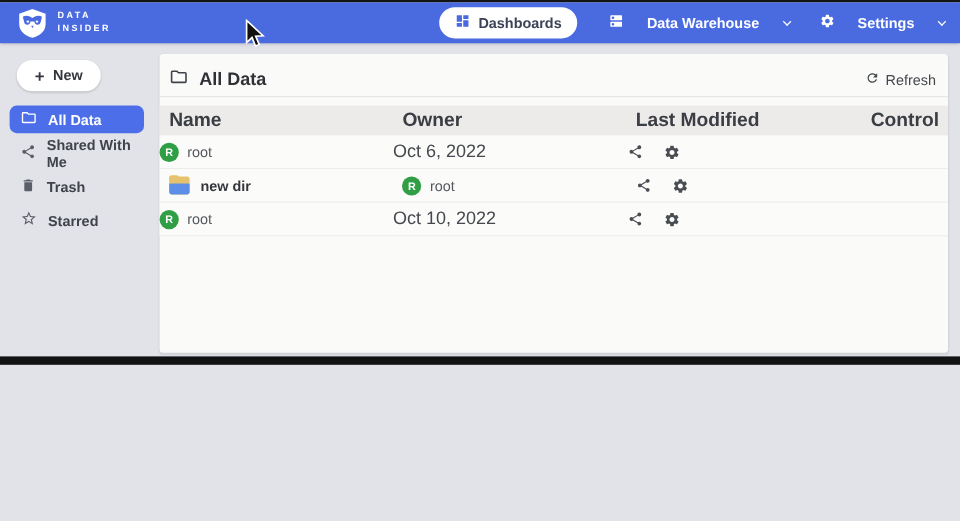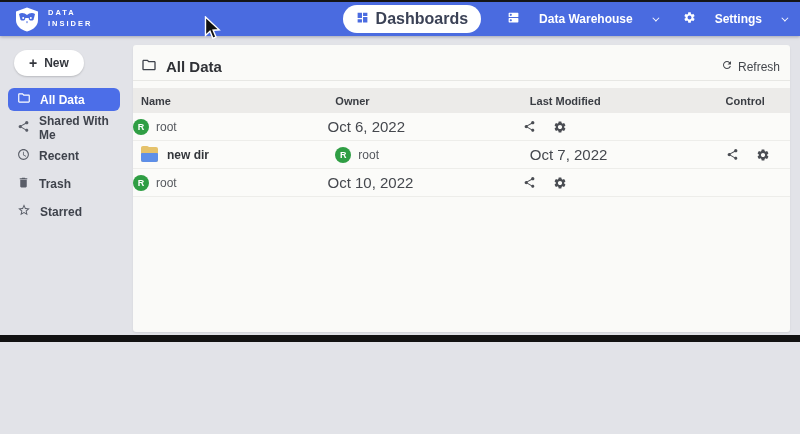--- a/index.html
+++ b/index.html
@@ -1,30 +1,30 @@
 <!DOCTYPE html>
 <html><head>
 <meta charset="utf-8">
 <style>
   * { margin:0; padding:0; box-sizing:border-box; }
   html,body { width:800px; height:434px; }
   body { font-family:"Liberation Sans", sans-serif; background:#e2e3e8; overflow:hidden; }
-  .page { position:relative; width:800px; height:342px; display:flex; flex-direction:column; background:#e2e3e8; }
+  .page { position:relative; width:800px; height:304px; display:flex; flex-direction:column; background:#e2e3e8; }
 
   
   .strip-top { height:2px; background:#151515; flex:none; }
   .strip-bottom { height:7px; background:#121212; flex:none; }
 
   
   .topbar { height:34px; flex:none; background:#4a6be0; display:flex; align-items:center; padding:0 14px; box-shadow:0 1px 3px rgba(40,45,80,.35); position:relative; z-index:5; }
   .brand { display:flex; align-items:center; gap:8px; }
   .brand svg { display:block; }
   .brand-text { color:#fff; font-size:7.5px; font-weight:bold; letter-spacing:2px; line-height:1.45; }
   .topnav { margin-left:auto; display:flex; align-items:center; gap:26px; }
-  .nav-btn { background:#fff; border:none; border-radius:14px; padding:5px 13px; display:flex; align-items:center; gap:7px; font-family:inherit; font-size:16px; font-weight:bold; color:#3b4256; cursor:pointer; }
+  .nav-btn { background:#fff; border:none; border-radius:14px; padding:5px 13px; display:flex; align-items:center; gap:7px; font-family:inherit; font-size:12px; font-weight:bold; color:#3b4256; cursor:pointer; }
   .nav-link { display:flex; align-items:center; gap:19px; color:#fff; font-size:12px; font-weight:600; cursor:pointer; }
   .chev { width:5px; height:5px; border-right:1.6px solid #fff; border-bottom:1.6px solid #fff; transform:rotate(45deg) translateY(-2px); display:inline-block; }
 
   
   .layout { flex:1; display:flex; min-height:0; }
 
   
   .sidebar { width:128px; flex:none; padding-top:14px; }
   .new-btn { margin-left:14px; background:#fff; border:none; border-radius:16px; padding:6px 15px; display:flex; align-items:center; gap:7px; font-family:inherit; font-size:12px; font-weight:bold; color:#33363d; box-shadow:0 1px 2px rgba(0,0,0,.18); cursor:pointer; }
   .plus { font-size:14px; font-weight:bold; line-height:10px; }
@@ -34,21 +34,21 @@
   .side-item.active { background:#4c6ee8; color:#fff; }
   .side-item.active svg { fill:#fff; }
 
   
   .main-card { flex:1; margin:9px 10px 3px 5px; background:#fafaf8; border-radius:3px; box-shadow:0 1px 2px rgba(0,0,0,.08); display:flex; flex-direction:column; min-height:0; }
   .card-header { flex:none; height:28px; margin-top:8px; padding:0 10px 0 8px; display:flex; align-items:center; border-bottom:1px solid #e7e7e4; }
   .card-title { font-size:15px; font-weight:bold; color:#2f3136; margin-left:9px; }
   .refresh { margin-left:auto; display:flex; align-items:center; gap:5px; font-size:12px; color:#44474d; cursor:pointer; }
   .refresh svg { fill:#44474d; }
 
-  .thead { flex:none; margin-top:7px; height:25px; background:#ecebe9; display:flex; align-items:center; font-size:11px; font-weight:bold; color:#3a3d43; }
+  .thead { flex:none; margin-top:7px; height:25px; background:#ecebe9; display:flex; align-items:center; font-size:16px; font-weight:bold; color:#3a3d43; }
   .col-name { width:30.8%; padding-left:8px; display:flex; align-items:center; }
   .col-owner { width:29.6%; display:flex; align-items:center; }
   .col-mod { width:29.8%; }
   .col-action { flex:1; display:flex; align-items:center; }
 
   .trow { flex:none; height:28px; background:#fbfbf9; border-bottom:1px solid #ededea; display:flex; align-items:center; font-size:12px; }
   .file-name { font-weight:bold; color:#33363b; margin-left:9px; }
   .owner-name { color:#55585e; margin-left:7px; }
   .date { font-size:15px; color:#45484e; }
   .avatar { width:16px; height:16px; border-radius:50%; background:#2f9e44; color:#fff; font-size:9px; font-weight:bold; display:flex; align-items:center; justify-content:center; }
@@ -149,28 +149,20 @@
           <span>
             <svg width="13" height="13" viewBox="0 0 24 24">
                 <path d="M18 16.08c-.76 0-1.44.3-1.96.77L8.91 12.7c.05-.23.09-.46.09-.7s-.04-.47-.09-.7l7.05-4.11c.54.5 1.25.81 2.04.81 1.66 0 3-1.34 3-3s-1.34-3-3-3-3 1.34-3 3c0 .24.04.47.09.7L8.04 9.81C7.5 9.31 6.79 9 6 9c-1.66 0-3 1.34-3 3s1.34 3 3 3c.79 0 1.5-.31 2.04-.81l7.12 4.16c-.05.21-.08.43-.08.65 0 1.61 1.31 2.92 2.92 2.92s2.92-1.31 2.92-2.92-1.31-2.92-2.92-2.92z"></path>
               </svg>
           </span>
           <span>Shared With Me</span>
         </div>
         <div class="side-item">
           <span>
             <svg width="13" height="13" viewBox="0 0 24 24">
-                <path d="M11.99 2C6.47 2 2 6.48 2 12s4.47 10 9.99 10C17.52 22 22 17.52 22 12S17.52 2 11.99 2zM12 20c-4.42 0-8-3.58-8-8s3.58-8 8-8 8 3.58 8 8-3.58 8-8 8zm.5-13H11v6l5.25 3.15.75-1.23-4.5-2.67V7z"></path>
-              </svg>
-          </span>
-          <span>Recent</span>
-        </div>
-        <div class="side-item">
-          <span>
-            <svg width="13" height="13" viewBox="0 0 24 24">
                 <path d="M6 19c0 1.1.9 2 2 2h8c1.1 0 2-.9 2-2V7H6v12zM19 4h-3.5l-1-1h-5l-1 1H5v2h14V4z"></path>
               </svg>
           </span>
           <span>Trash</span>
         </div>
         <div class="side-item">
           <span>
             <svg width="14" height="14" viewBox="0 0 24 24">
                 <path d="M22 9.24l-7.19-.62L12 2 9.19 8.63 2 9.24l5.46 4.73L5.82 21 12 17.27 18.18 21l-1.63-7.03L22 9.24zM12 15.4l-3.76 2.27 1-4.28-3.32-2.88 4.38-.38L12 6.1l1.71 4.04 4.38.38-3.32 2.88 1 4.28L12 15.4z"></path>
               </svg>
@@ -232,21 +224,20 @@
             <span class="tab"></span>
               <span class="back"></span>
               <span class="front"></span>
           </span>
           <span class="file-name">new dir</span>
         </div>
         <div class="col-owner">
           <span class="avatar">R</span>
           <span class="owner-name">root</span>
         </div>
-        <div class="col-mod date">Oct 7, 2022</div>
         <div class="col-action">
           <span class="act-icon">
             <svg width="13" height="13" viewBox="0 0 24 24">
                 <path d="M18 16.08c-.76 0-1.44.3-1.96.77L8.91 12.7c.05-.23.09-.46.09-.7s-.04-.47-.09-.7l7.05-4.11c.54.5 1.25.81 2.04.81 1.66 0 3-1.34 3-3s-1.34-3-3-3-3 1.34-3 3c0 .24.04.47.09.7L8.04 9.81C7.5 9.31 6.79 9 6 9c-1.66 0-3 1.34-3 3s1.34 3 3 3c.79 0 1.5-.31 2.04-.81l7.12 4.16c-.05.21-.08.43-.08.65 0 1.61 1.31 2.92 2.92 2.92s2.92-1.31 2.92-2.92-1.31-2.92-2.92-2.92z"></path>
               </svg>
           </span>
           <span class="act-gap"></span>
           <span class="act-icon">
             <svg width="14" height="14" viewBox="0 0 24 24">
                 <path d="M19.14 12.94c.04-.3.06-.61.06-.94 0-.32-.02-.64-.07-.94l2.03-1.58a.49.49 0 0 0 .12-.61l-1.92-3.32a.49.49 0 0 0-.59-.22l-2.39.96c-.5-.38-1.03-.7-1.62-.94l-.36-2.54a.484.484 0 0 0-.48-.41h-3.84c-.24 0-.43.17-.47.41l-.36 2.54c-.59.24-1.13.57-1.62.94l-2.39-.96a.49.49 0 0 0-.59.22L2.74 8.87c-.12.21-.08.47.12.61l2.03 1.58c-.05.3-.09.63-.09.94s.02.64.07.94l-2.03 1.58a.49.49 0 0 0-.12.61l1.92 3.32c.12.22.37.29.59.22l2.39-.96c.5.38 1.03.7 1.62.94l.36 2.54c.05.24.24.41.48.41h3.84c.24 0 .44-.17.47-.41l.36-2.54c.59-.24 1.13-.56 1.62-.94l2.39.96c.22.08.47 0 .59-.22l1.92-3.32a.49.49 0 0 0-.12-.61l-2.01-1.58zM12 15.6c-1.98 0-3.6-1.62-3.6-3.6s1.62-3.6 3.6-3.6 3.6 1.62 3.6 3.6-1.62 3.6-3.6 3.6z"></path>

